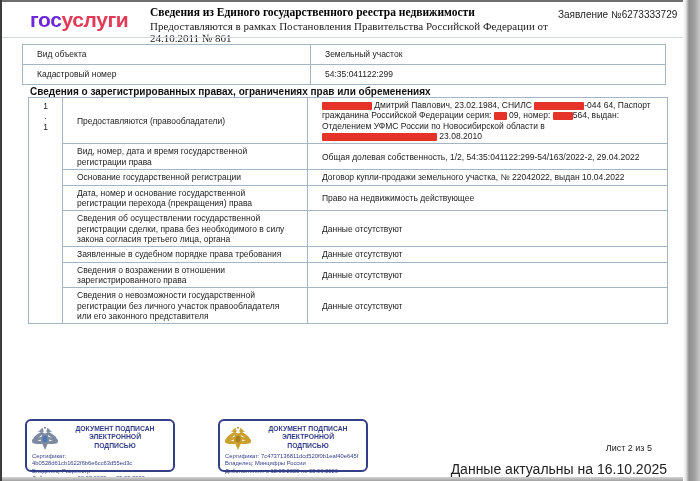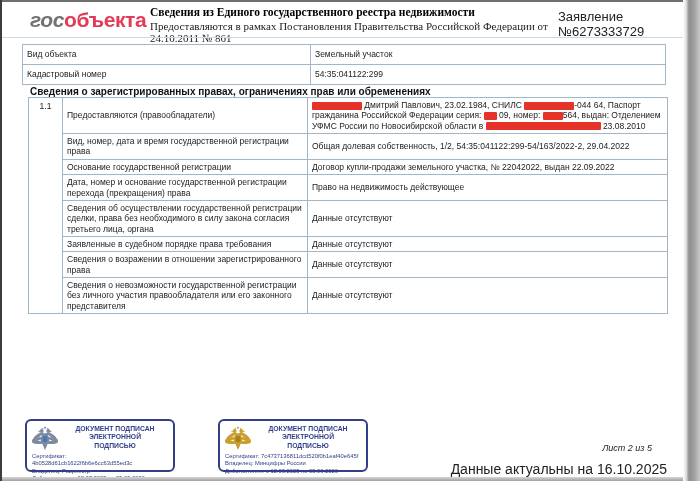--- a/index.html
+++ b/index.html
@@ -14,63 +14,63 @@
   
   .edge-top    { position:absolute; top:0; left:0; width:100%; height:2px; background:#6e6e6e; z-index:9; }
   .edge-left   { position:absolute; top:0; left:0; width:2px; height:100%; background:#3c3c3c; z-index:9; }
   .edge-right  { position:absolute; top:0; right:0; width:17px; height:100%; z-index:9;
                  background:linear-gradient(to right,#ffffff 0,#e3e3e3 3px,#8f8f8f 6px,#9f9f9f 11px,#c9c9c9 17px); }
   .edge-bottom { position:absolute; bottom:0; left:0; width:100%; height:4px; z-index:8;
                  background:linear-gradient(#d6d6d6,#a0a0a0); }
 
   
   .logo { position:absolute; left:30px; top:8px; font-size:21px; font-weight:bold; letter-spacing:-0.4px; }
-  .logo .p1 { color:#737373;font-style:italic; }
+  .logo .p1 { color:#6d28d9; }
   .logo .p2 { color:#e23b57; }
   .header-center { position:absolute; left:150px; top:6px; width:410px;font-family:Liberation Serif, serif; }
   .doc-title { font-size:11.5px; font-weight:bold; color:#000; line-height:1.2; }
   .doc-subtitle { font-size:11px; color:#222; }
-  .app-number { position:absolute; left:558px; top:9px; font-size:13px; color:#222; }
+  .app-number { position:absolute; left:558px; top:9px; font-size:10px; color:#222; }
   .header-divider { position:absolute; left:0; top:37px; width:683px; height:1px; background:#cfd8df; }
 
   
   table { border-collapse:collapse; table-layout:fixed; font-size:8.5px; line-height:1.22; color:#222; }
-  td { border:1px solid #a3b6c6; padding:2px 4px; vertical-align:middle; word-wrap:break-word; }
+  td { border:1px solid #a3b6c6; padding:2px 14px; vertical-align:middle; word-wrap:break-word; }
   .object-table { position:absolute; left:22px; top:44px; width:643px; }
   .object-table td { height:20px; }
   .section-heading { position:absolute; left:30px; top:86px; font-size:10px; font-weight:bold; color:#111; }
   .rights-table { position:absolute; left:28px; top:97px; width:639px; }
   .rights-table td.num { vertical-align:top; text-align:center; font-weight:normal; padding-top:3px;margin-left:8px; }
   .redact { display:inline-block; height:8px; background:#e6332a; vertical-align:middle; border-radius:1px; }
 
   
   .stamp { position:absolute; top:419px; width:150px; height:53px; background:#fff;
            border:2px solid #323f87; border-radius:6px; padding:3px 5px 2px 5px; }
   .stamp-left  { left:25px; }
   .stamp-right { left:218px; }
   .stamp-top { display:flex; align-items:center; gap:4px; height:27px; }
   .emblem { flex:0 0 26px; height:26px; }
   .emblem svg { width:26px; height:26px; display:block; }
   .stamp-title { flex:1; text-align:center; font-size:6.8px; font-weight:bold; color:#323f87;
                  line-height:1.18; white-space:pre-line; }
   .stamp-lines { margin-top:2px; font-size:5.8px; color:#323f87; line-height:1.28; }
 
   
-  .footer-sheet  { position:absolute; left:450px; top:443px; width:202px; text-align:right; font-size:9px; color:#222;font-style:italic; }
+  .footer-sheet  { position:absolute; left:450px; top:443px; width:202px; text-align:right; font-size:9px; color:#222; }
   .footer-actual { position:absolute; left:450px; top:461px; width:217px; text-align:right; font-size:14px; color:#222; }
 </style>
 </head>
 <body>
 
 <div class="edge-top"></div>
 <div class="edge-left"></div>
 <div class="edge-bottom"></div>
 <div class="edge-right"></div>
 
-<div class="logo"><span class="p1">гос</span><span class="p2">объекта</span></div>
+<div class="logo"><span class="p1">гос</span><span class="p2">услуги</span></div>
 
 <div class="header-center">
   <div class="doc-title">Сведения из Единого государственного реестра недвижимости</div>
   <div class="doc-subtitle">Предоставляются в рамках Постановления Правительства Российской Федерации от 24.10.2011 № 861</div>
 </div>
 
 <div class="app-number">Заявление №6273333729</div>
 <div class="header-divider"></div>
 
 <table class="object-table">
@@ -103,40 +103,40 @@
         <td class="num" rowspan="8">1.1</td>
         <td>Предоставляются (правообладатели)</td>
         <td><span class="redact" style="width: 50px;"></span> Дмитрий Павлович, 23.02.1984, СНИЛС <span class="redact" style="width: 50px;"></span>-044 64, Паспорт гражданина Российской Федерации серия: <span class="redact" style="width: 13px;"></span> 09, номер: <span class="redact" style="width: 20px;"></span>564, выдан: Отделением УФМС России по Новосибирской области в <span class="redact" style="width: 115px;"></span> 23.08.2010</td>
       </tr>
       <tr>
         <td>Вид, номер, дата и время государственной регистрации права</td>
         <td>Общая долевая собственность, 1/2, 54:35:041122:299-54/163/2022-2, 29.04.2022</td>
       </tr>
       <tr>
         <td>Основание государственной регистрации</td>
-        <td>Договор купли-продажи земельного участка, № 22042022, выдан 22.09.2022</td>
+        <td>Договор купли-продажи земельного участка, № 22042022, выдан 10.04.2022</td>
       </tr>
       <tr>
         <td>Дата, номер и основание государственной регистрации перехода (прекращения) права</td>
         <td>Право на недвижимость действующее</td>
       </tr>
       <tr>
         <td>Сведения об осуществлении государственной регистрации сделки, права без необходимого в силу закона согласия третьего лица, органа</td>
         <td>Данные отсутствуют</td>
       </tr>
       <tr>
         <td>Заявленные в судебном порядке права требования</td>
         <td>Данные отсутствуют</td>
       </tr>
       <tr>
         <td>Сведения о возражении в отношении зарегистрированного права</td>
         <td>Данные отсутствуют</td>
       </tr>
       <tr>
-        <td>Сведения о невозможности государственной регистрации без личного участия правообладателя или его законного представителя</td>
+        <td>Сведения о невозможности государственной регистрации без личного участок правообладателя или его законного представителя</td>
         <td>Данные отсутствуют</td>
       </tr>
     </tbody>
 </table>
 
 <div class="stamp stamp-left">
   <div class="stamp-top">
     <span class="emblem" style="color: rgb(125, 138, 160); --shield: #4a78b0;">
       <svg viewBox="0 0 48 48" fill="currentColor">
         <circle cx="24" cy="5" r="2"></circle>

